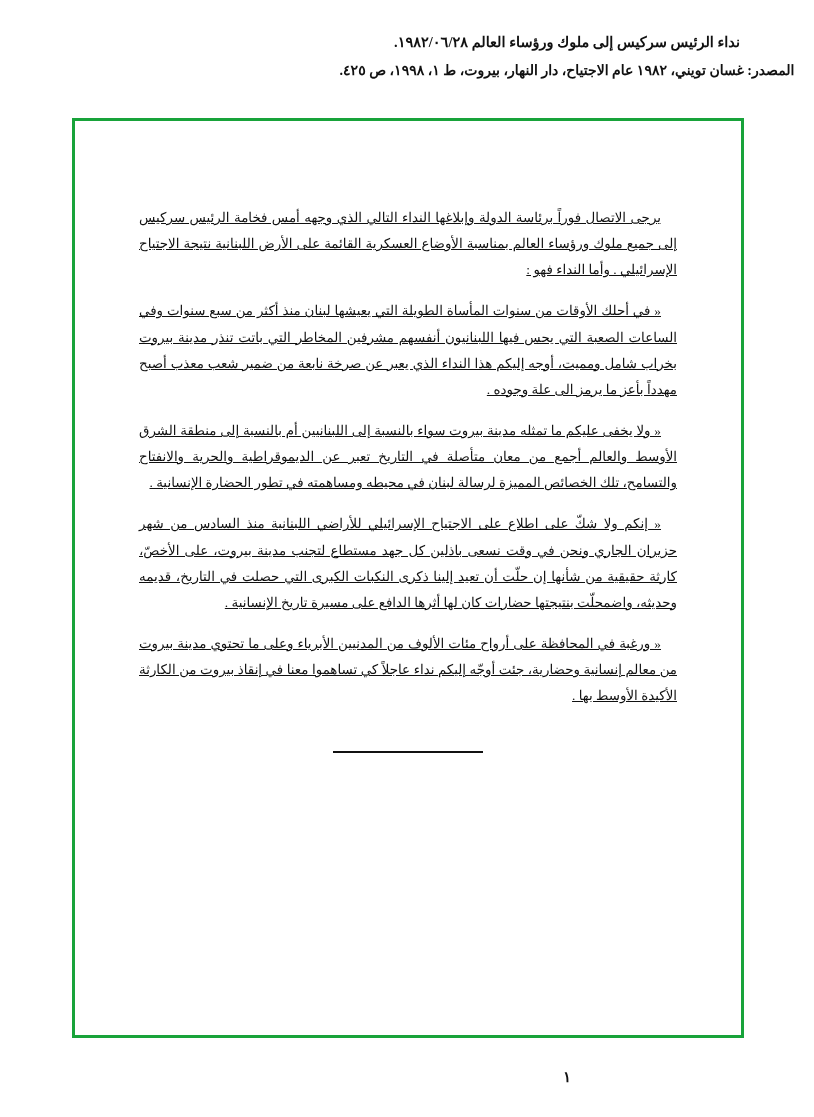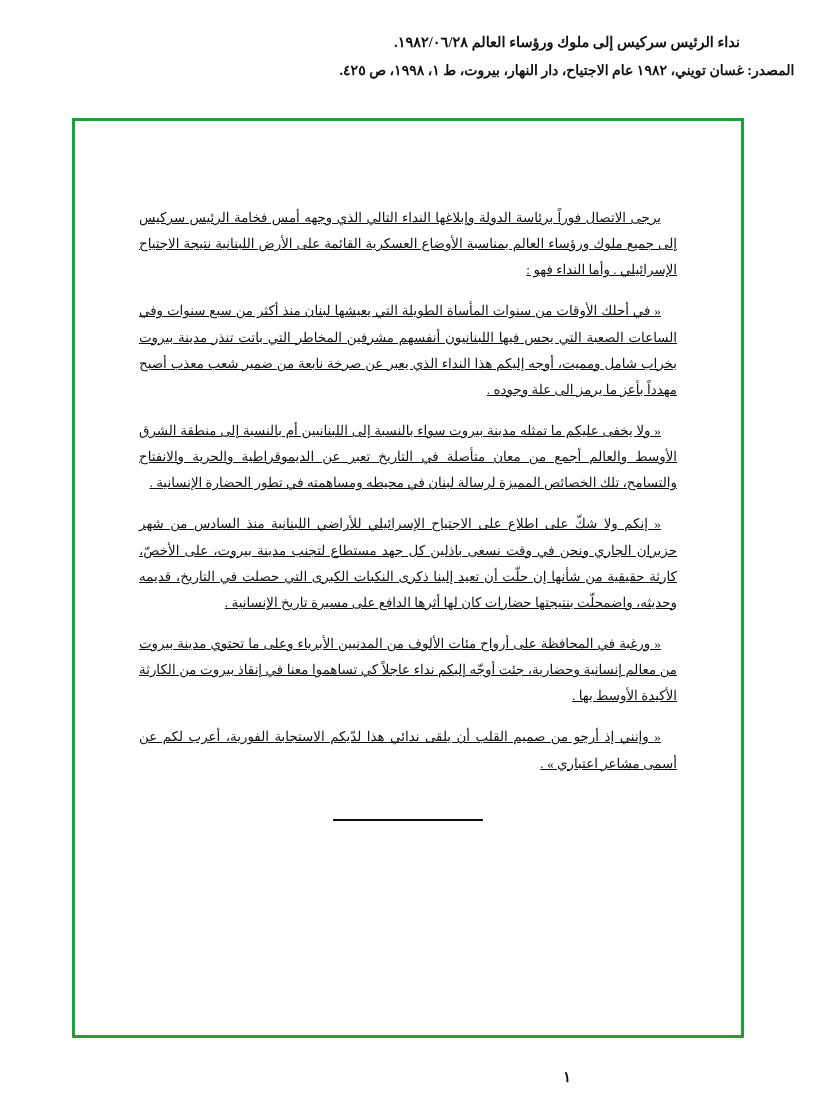--- a/index.html
+++ b/index.html
@@ -136,21 +136,20 @@
   <div class="frame">
     <div class="frame-inner">
 
 
       <div class="body-text">
         <p class="indent">يرجى الاتصال فوراً برئاسة الدولة وإبلاغها النداء التالي الذي وجهه أمس فخامة الرئيس سركيس إلى جميع ملوك ورؤساء العالم بمناسبة الأوضاع العسكرية القائمة على الأرض اللبنانية نتيجة الاجتياح الإسرائيلي . وأما النداء فهو :</p>
         <p class="indent">« في أحلك الأوقات من سنوات المأساة الطويلة التي يعيشها لبنان منذ أكثر من سبع سنوات وفي الساعات الصعبة التي يحس فيها اللبنانيون أنفسهم مشرفين المخاطر التي باتت تنذر مدينة بيروت بخراب شامل ومميت، أوجه إليكم هذا النداء الذي يعبر عن صرخة نابعة من ضمير شعب معذب أصبح مهدداً بأعز ما يرمز الى علة وجوده .</p>
         <p class="indent">« ولا يخفى عليكم ما تمثله مدينة بيروت سواء بالنسبة إلى اللبنانيين أم بالنسبة إلى منطقة الشرق الأوسط والعالم أجمع من معان متأصلة في التاريخ تعبر عن الديموقراطية والحرية والانفتاح والتسامح، تلك الخصائص المميزة لرسالة لبنان في محيطه ومساهمته في تطور الحضارة الإنسانية .</p>
         <p class="indent">« إنكم ولا شكّ على اطلاع على الاجتياح الإسرائيلي للأراضي اللبنانية منذ السادس من شهر حزيران الجاري ونحن في وقت نسعى باذلين كل جهد مستطاع لتجنب مدينة بيروت، على الأخصّ، كارثة حقيقية من شأنها إن حلّت أن تعيد إلينا ذكرى النكبات الكبرى التي حصلت في التاريخ، قديمه وحديثه، واضمحلّت بنتيجتها حضارات كان لها أثرها الدافع على مسيرة تاريخ الإنسانية .</p>
         <p class="indent">« ورغبة في المحافظة على أرواح مئات الألوف من المدنيين الأبرياء وعلى ما تحتوي مدينة بيروت من معالم إنسانية وحضارية، جئت أوجّه إليكم نداء عاجلاً كي تساهموا معنا في إنقاذ بيروت من الكارثة الأكيدة الأوسط بها .</p>
-        <p class="indent">« وإنني إذ أرجو من صميم القلب أن يلقى ندائي هذا لدّيكم الاستجابة الفورية، أعرب لكم عن أسمى مشاعر اعتباري » .</p>
       </div>
 
       <div class="rule-wrap">
         <span class="rule"></span>
       </div>
 
     </div>
   </div>
 
   <div class="page-number">١</div>

